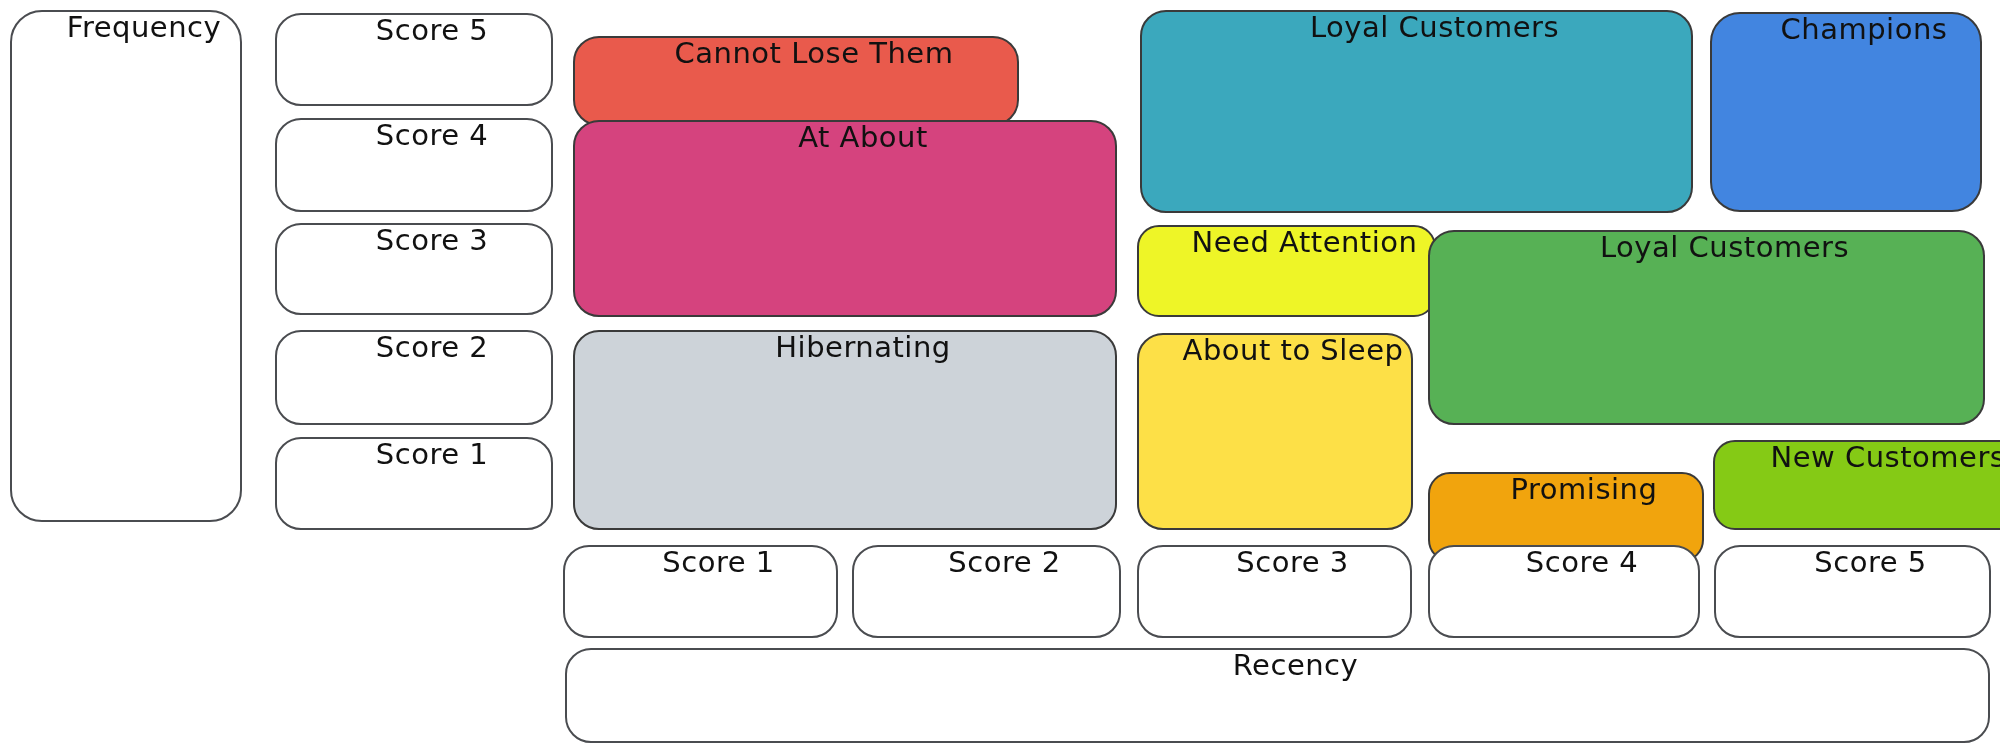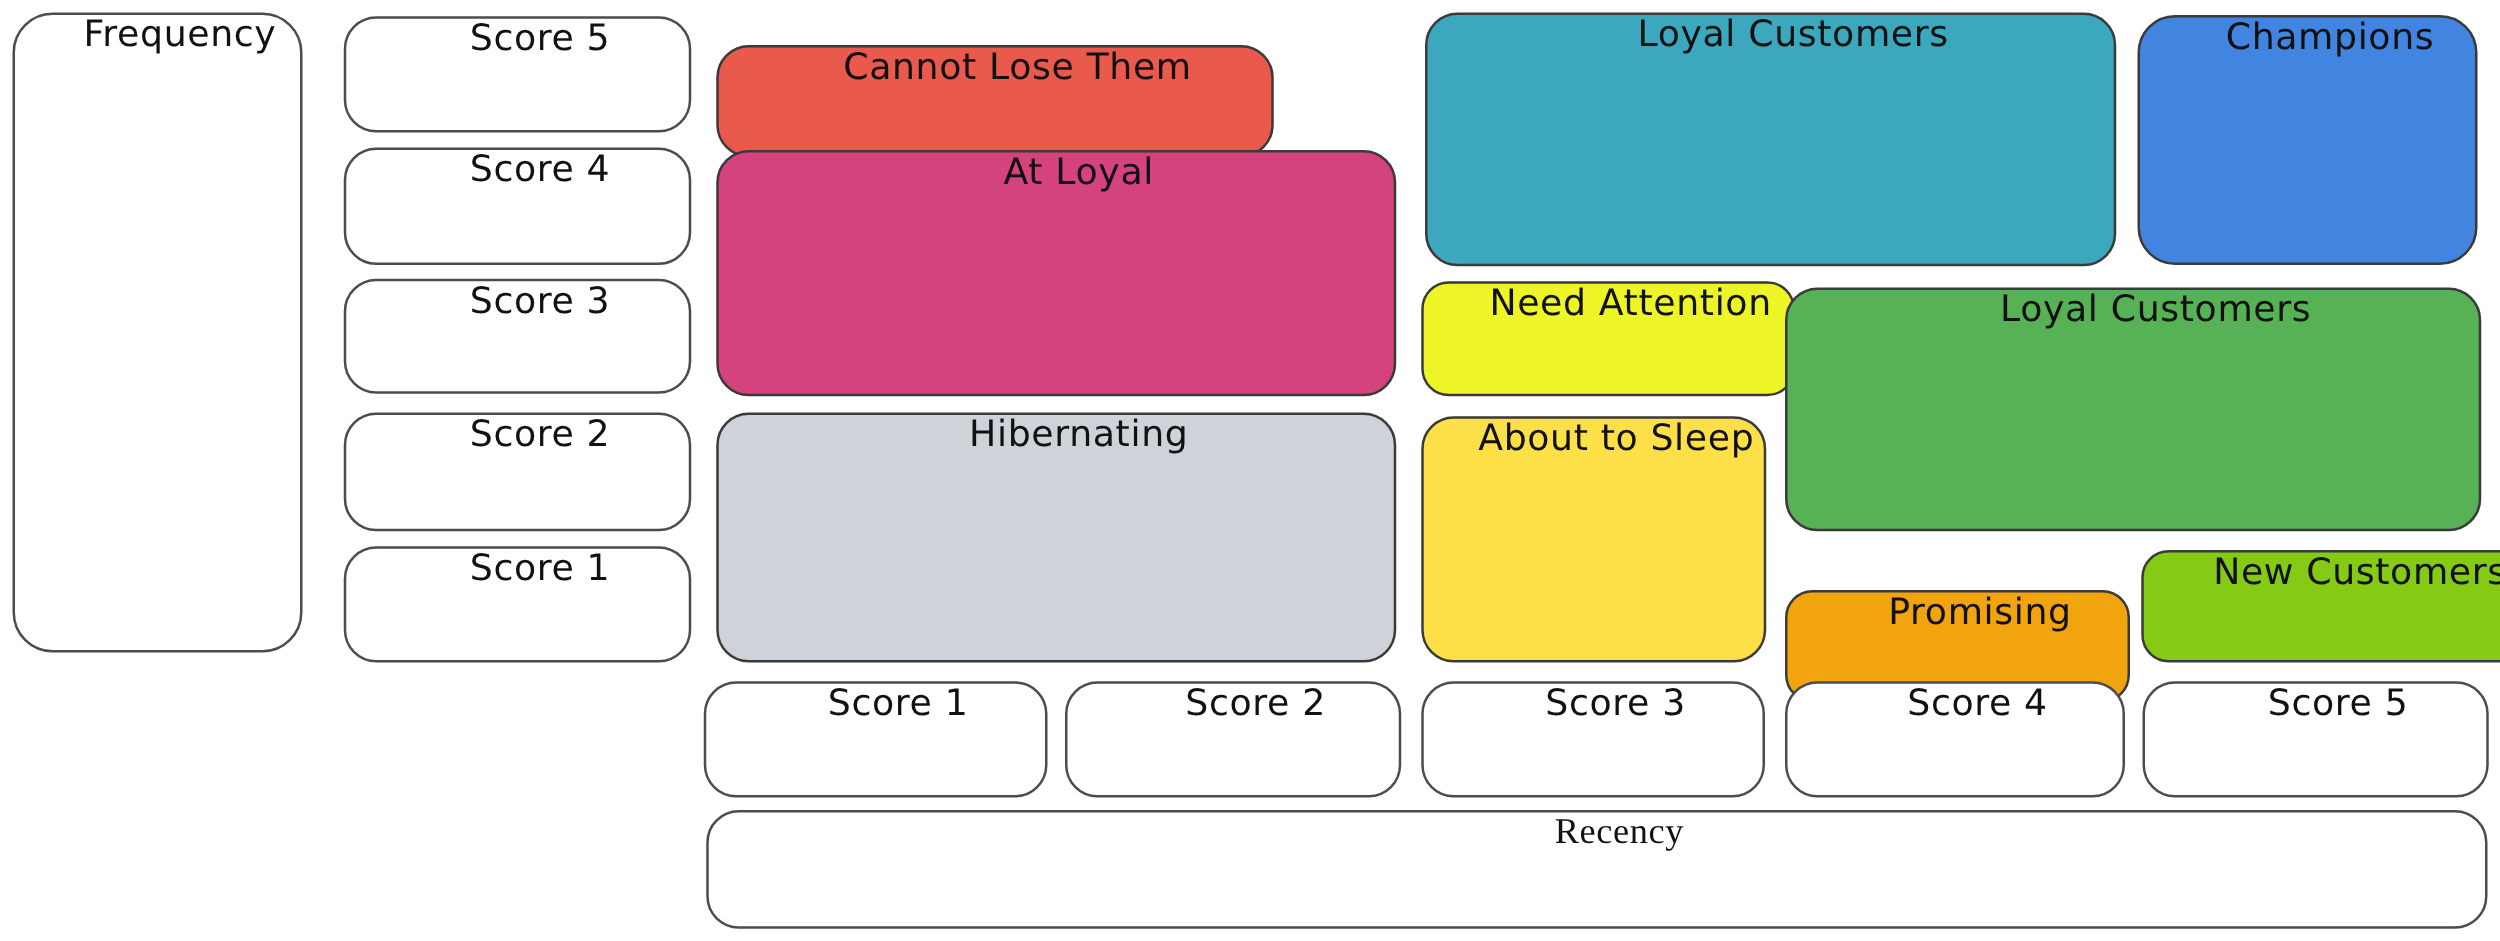--- a/index.html
+++ b/index.html
@@ -48,21 +48,21 @@
   .seg-loyal-green { left: 1428px; top: 230px; width: 557px; height: 195px; }
   .seg-promising   { left: 1428px; top: 440px; width: 276px; height: 90px; border-radius: 22px; margin-top: 32px; }
   .seg-new         { left: 1713px; top: 440px; width: 314px; height: 90px; border-radius: 22px; }
 
   
   .rs1 { left: 563px;  top: 545px; width: 275px; height: 93px; }
   .rs2 { left: 852px;  top: 545px; width: 269px; height: 93px; }
   .rs3 { left: 1137px; top: 545px; width: 275px; height: 93px; }
   .rs4 { left: 1428px; top: 545px; width: 272px; height: 93px; }
   .rs5 { left: 1714px; top: 545px; width: 277px; height: 93px; }
-  .recency-axis { left: 565px; top: 648px; width: 1425px; height: 95px; font-family: Liberation Serif, serif; }
+  .recency-axis { left: 565px; top: 648px; width: 1425px; height: 95px; }
 </style>
 </head>
 <body>
 
 <div id="canvas">
 
   <div class="box plain big-radius freq-axis">
     <span>Frequency</span>
   </div>
   <div class="box plain fs5">
@@ -78,21 +78,21 @@
     <span>Score 2</span>
   </div>
   <div class="box plain fs1">
     <span>Score 1</span>
   </div>
 
   <div class="box seg-cannot" style="background-color: rgb(233, 90, 76);">
     <span>Cannot Lose Them</span>
   </div>
   <div class="box seg-atrisk" style="background-color: rgb(213, 67, 126);">
-    <span>At Loyal</span>
+    <span>At About</span>
   </div>
   <div class="box seg-hibernating" style="background-color: rgb(205, 211, 217);">
     <span>Hibernating</span>
   </div>
   <div class="box seg-loyal-teal" style="background-color: rgb(59, 168, 189);">
     <span>Loyal Customers</span>
   </div>
   <div class="box seg-champions" style="background-color: rgb(66, 133, 224); border-radius: 30px;">
     <span>Champions</span>
   </div>

